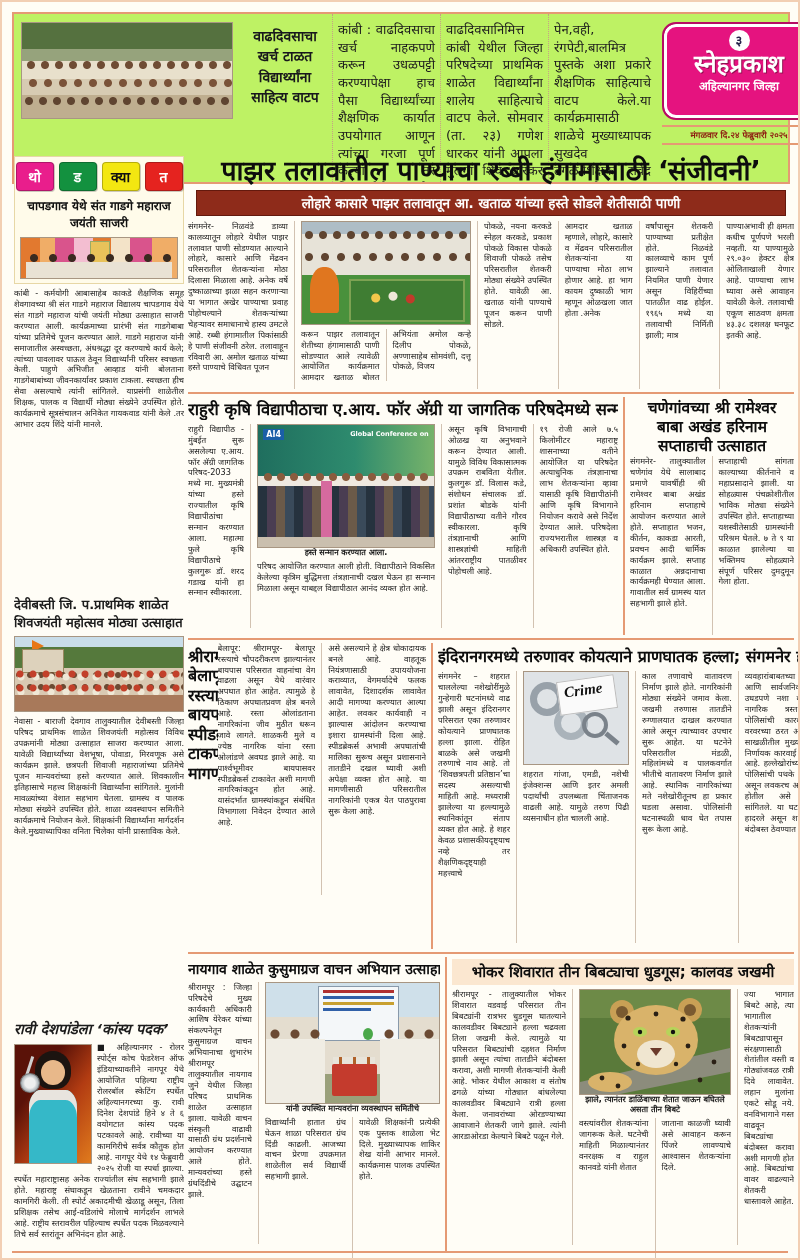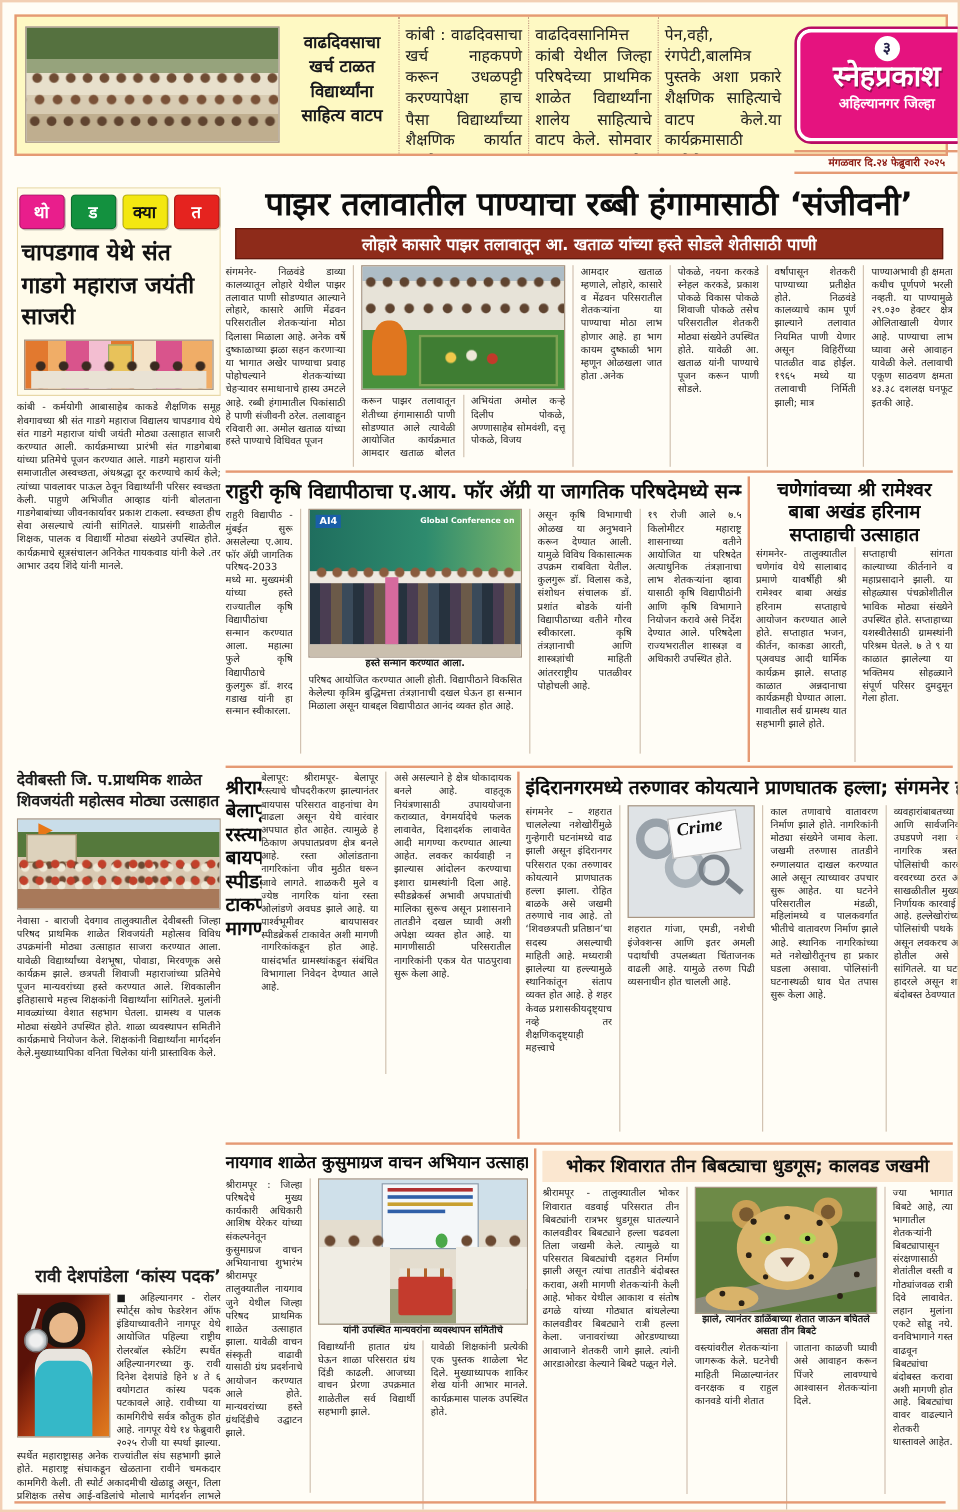--- a/index.html
+++ b/index.html
@@ -1,20 +1,20 @@
 <!DOCTYPE html>
 <html><head>
 <meta charset="utf-8">
 <style>
   html,body{margin:0;padding:0;background:#e8e0d5;}
   .page{position:relative;width:800px;height:1260px;margin:0 auto;background:#fffdf6;
         font-family:"DejaVu Sans","Liberation Sans",sans-serif;color:#1c1c1c;overflow:hidden;
         border:2px solid #f2cfb4;box-sizing:border-box;}
   
-  .top-strip{position:absolute;left:10px;top:10px;width:778px;height:118px;background:#fef9c3;
+  .top-strip{position:absolute;left:10px;top:10px;width:778px;height:172px;background:#bef264;
              border:2px solid #e59a74;box-sizing:border-box;display:flex;}
   .tphoto{width:212px;height:97px;margin:8px 5px 0 7px;border:3px double #d97f4e;background:#fff;flex:none;}
   .tphoto-art{width:100%;height:100%;
      background-image:
        radial-gradient(circle at 7px 8px,#6f4c34 3.5px,transparent 4.5px),
        radial-gradient(circle at 7px 8px,#7a5238 3.5px,transparent 4.5px),
        radial-gradient(circle at 7px 8px,#5f4430 3.5px,transparent 4.5px),
        linear-gradient(#55713f 0 26px,#96a37c 26px 38px,#e8e0cc 38px 56px,#d7cbb2 56px 72px,#bfae8f 72px 100%);
      background-size:14px 16px,15px 16px,14px 16px,100% 100%;
      background-position:2px 34px,4px 52px,0 70px,0 0;
@@ -40,21 +40,21 @@
   .cap{font-size:8px;font-weight:bold;text-align:center;line-height:1.25;overflow:hidden;}
   .hdiv{border-top:2px solid #e59a74;margin:3px 0;}
   .vdiv{width:0;border-left:2px solid #e59a74;margin:0 5px;flex:none;}
   
   .sidebar{position:absolute;left:12px;top:154px;width:170px;height:1096px;overflow:hidden;}
   .sb-top{background:#fffbea;border:1px solid #e7d7a6;padding:5px 3px 4px;}
   .kicker{display:flex;gap:5px;justify-content:center;}
   .kbox{min-width:28px;padding:4px 4px;font-weight:bold;font-size:14px;color:#fff;text-align:center;
         border-radius:4px;border:1px solid rgba(0,0,0,.25);box-shadow:1px 1px 0 rgba(0,0,0,.2);}
   .k1{background:#e91e8c}.k2{background:#13913f}.k3{background:#f3e711;color:#111}.k4{background:#e5231f}
-  .sb-h{font-size:19px;font-weight:bold;line-height:1.4;margin:7px 0 5px;color:#111;}
+  .sb-h{font-size:12px;font-weight:bold;text-align:center;line-height:1.4;margin:7px 0 5px;color:#111;}
   .sp1{height:42px;margin:0 2px;}
   .sp1-art{width:100%;height:100%;position:relative;
      background:linear-gradient(90deg,#e2792f 0 12%,#f0ad67 12% 22%,#d9548c 22% 34%,#f3bed1 34% 46%,
                 #e2792f 46% 58%,#f3e3c8 58% 70%,#d9548c 70% 84%,#f0ad67 84% 100%);}
   .sp1-people{position:absolute;left:3%;right:3%;bottom:0;height:58%;
      background-image:radial-gradient(circle at 8px 4px,#3a2a20 3.5px,transparent 4.5px),
                       linear-gradient(transparent 0 8px,#e9e2d4 8px 100%);
      background-size:19px 100%,100% 100%;background-repeat:repeat-x,no-repeat;}
   .sp1-deity{position:absolute;left:44%;top:8%;width:12%;height:70%;background:#e8c25a;border:1px solid #9a6;}
   .sb-body{font-size:8.2px;line-height:1.34;text-align:justify;overflow:hidden;margin-top:4px;}
@@ -65,21 +65,21 @@
        background:linear-gradient(#c9dde9 0 14%,#55793c 14% 42%,#d9c9b2 42% 78%,#a8795a 78% 100%);}
   .dvp-bldg{position:absolute;left:4%;top:16%;width:24%;height:30%;background:#ddd2bc;border:1px solid #99885f;}
   .dvp-flag{position:absolute;left:10%;top:4%;width:0;height:0;border-top:6px solid transparent;
             border-bottom:6px solid transparent;border-left:12px solid #e87717;}
   .dvp-crowd{position:absolute;left:0;right:0;top:44%;height:34%;
      background-image:radial-gradient(circle at 5px 4px,#c2402a 3px,transparent 4px),
                       radial-gradient(circle at 6px 7px,#efe8d6 3px,transparent 4px),
                       radial-gradient(circle at 4px 5px,#6b4a33 2.5px,transparent 3.5px);
      background-size:13px 14px,15px 15px,11px 12px;}
   .b2{height:282px;}
-  .sb-h3{font-size:14.5px;font-weight:bold;text-align:right;margin:8px 0 4px;}
+  .sb-h3{font-size:14.5px;font-weight:bold;text-align:left;margin:20px 0 4px;font-style:italic;}
   .b3{height:236px;}
   .rvp{float:left;width:76px;height:118px;margin:2px 5px 2px 0;position:relative;overflow:hidden;
        border:1px solid #a89682;background:linear-gradient(125deg,#5a1208 0 30%,#b23c12 60%,#e07b1d);}
   .rvp i{position:absolute;display:block;}
   .rvp-hair{left:26%;top:5%;width:48%;height:32%;background:#1c1410;border-radius:50% 50% 42% 42%;}
   .rvp-face{left:34%;top:13%;width:32%;height:21%;background:#e8b88a;border-radius:50%;}
   .rvp-shirt{left:18%;top:38%;width:64%;height:62%;background:#35b8c8;border-radius:24% 24% 0 0;
              box-shadow:inset 0 10px 0 #e8e4de;}
   .rvp-medal{left:6%;top:24%;width:24%;height:15%;background:radial-gradient(circle,#efefef 40%,#98a2a8 75%);
              border-radius:50%;border:1px solid #777;}
@@ -274,22 +274,22 @@
               <div class="msp-mat"></div>
               <div class="msp-orange"></div>
               <div class="msp-items"></div>
             </div>
           </div>
           <div class="cells ms-under">
             <div class="cell">करून पाझर तलावातून शेतीच्या हंगामासाठी पाणी सोडण्यात आले त्यावेळी आयोजित कार्यक्रमात आमदार खताळ बोलत होते. यावेळी पाटबंधारे विभागाचे उपअभियंता प्रीतम शेवाळे,कार्यकारी</div>
             <div class="cell">अभियंता अमोल कऱ्हे दिलीप पोकळे, अण्णासाहेब सोमवंशी, दत्तू पोकळे, विजय</div>
           </div>
         </div>
+        <div class="cell mscol">पोकळे, नयना करकडे स्नेहल करकडे, प्रकाश पोकळे विकास पोकळे शिवाजी पोकळे तसेच परिसरातील शेतकरी मोठ्या संख्येने उपस्थित होते. यावेळी आ. खताळ यांनी पाण्याचे पूजन करून पाणी सोडले.</div>
         <div class="cell mscol">आमदार खताळ म्हणाले, लोहारे, कासारे व मेंढवन परिसरातील शेतकऱ्यांना या पाण्याचा मोठा लाभ होणार आहे. हा भाग कायम दुष्काळी भाग म्हणून ओळखला जात होता .अनेक</div>
-        <div class="cell mscol">पोकळे, नयना करकडे स्नेहल करकडे, प्रकाश पोकळे विकास पोकळे शिवाजी पोकळे तसेच परिसरातील शेतकरी मोठ्या संख्येने उपस्थित होते. यावेळी आ. खताळ यांनी पाण्याचे पूजन करून पाणी सोडले.</div>
         <div class="cell mscol">वर्षांपासून शेतकरी पाण्याच्या प्रतीक्षेत होते. निळवंडे कालव्याचे काम पूर्ण झाल्याने तलावात नियमित पाणी येणार असून विहिरींच्या पातळीत वाढ होईल. १९६५ मध्ये या तलावाची निर्मिती झाली; मात्र</div>
         <div class="cell mscol">पाण्याअभावी ही क्षमता कधीच पूर्णपणे भरली नव्हती. या पाण्यामुळे २९.०३० हेक्टर क्षेत्र ओलिताखाली येणार आहे. पाण्याचा लाभ घ्यावा असे आवाहन यावेळी केले. तलावाची एकूण साठवण क्षमता ४३.३८ दशलक्ष घनफूट इतकी आहे.</div>
       </div>
     </section>
 
     <div class="hdiv"></div>
 
     <section class="row row2">
       <article class="rahuri">
         <h2 class="h2">राहुरी कृषि विद्यापीठाचा ए.आय. फॉर अ‍ॅग्री या जागतिक परिषदेमध्ये सन्मान</h2>
@@ -314,21 +314,21 @@
             </div>
           </div>
           <div class="cell inc2">असून कृषि विभागाची ओळख या अनुभवाने करून देण्यात आली. यामुळे विविध विकासात्मक उपक्रम राबविता येतील. कुलगुरू डॉ. विलास कडे, संशोधन संचालक डॉ. प्रशांत बोडके यांनी विद्यापीठाच्या वतीने गौरव स्वीकारला. कृषि तंत्रज्ञानाची आणि शास्त्रज्ञांची माहिती आंतरराष्ट्रीय पातळीवर पोहोचली आहे.</div>
           <div class="cell inc3">१९ रोजी आले ७.५ किलोमीटर महाराष्ट्र शासनाच्या वतीने आयोजित या परिषदेत अत्याधुनिक तंत्रज्ञानाचा लाभ शेतकऱ्यांना व्हावा यासाठी कृषि विद्यापीठांनी आणि कृषि विभागाने नियोजन करावे असे निर्देश देण्यात आले. परिषदेला राज्यभरातील शास्त्रज्ञ व अधिकारी उपस्थित होते.</div>
         </div>
       </article>
       <div class="vdiv"></div>
       <article class="chanegav">
         <h2 class="h2">चणेगांवच्या श्री रामेश्वर बाबा अखंड हरिनाम सप्ताहाची उत्साहात</h2>
         <div class="cells">
-          <div class="cell">संगमनेर- तालुक्यातील चणेगांव येथे सालाबाद प्रमाणे यावर्षीही श्री रामेश्वर बाबा अखंड हरिनाम सप्ताहाचे आयोजन करण्यात आले होते. सप्ताहात भजन, कीर्तन, काकडा आरती, प्अवघड आदी धार्मिक कार्यक्रम झाले. सप्ताह काळात अन्नदानाचा कार्यक्रमही घेण्यात आला. गावातील सर्व ग्रामस्थ यात सहभागी झाले होते.</div>
+          <div class="cell">संगमनेर- तालुक्यातील चणेगांव येथे सालाबाद प्रमाणे यावर्षीही श्री रामेश्वर बाबा अखंड हरिनाम सप्ताहाचे आयोजन करण्यात आले होते. सप्ताहात भजन, कीर्तन, काकडा आरती, प्रवचन आदी धार्मिक कार्यक्रम झाले. सप्ताह काळात अन्नदानाचा कार्यक्रमही घेण्यात आला. गावातील सर्व ग्रामस्थ यात सहभागी झाले होते.</div>
           <div class="cell">सप्ताहाची सांगता काल्याच्या कीर्तनाने व महाप्रसादाने झाली. या सोहळ्यास पंचक्रोशीतील भाविक मोठ्या संख्येने उपस्थित होते. सप्ताहाच्या यशस्वीतेसाठी ग्रामस्थांनी परिश्रम घेतले. ७ ते ९ या काळात झालेल्या या भक्तिमय सोहळ्याने संपूर्ण परिसर दुमदुमून गेला होता.</div>
         </div>
       </article>
     </section>
 
     <div class="hdiv"></div>
 
     <section class="row row3">
       <article class="belapur">
         <h2 class="h2">श्रीरामपूर-बेलापूर रस्त्याचे बायपासवर स्पीडब्रेकर्स टाकण्याची मागणी</h2>

